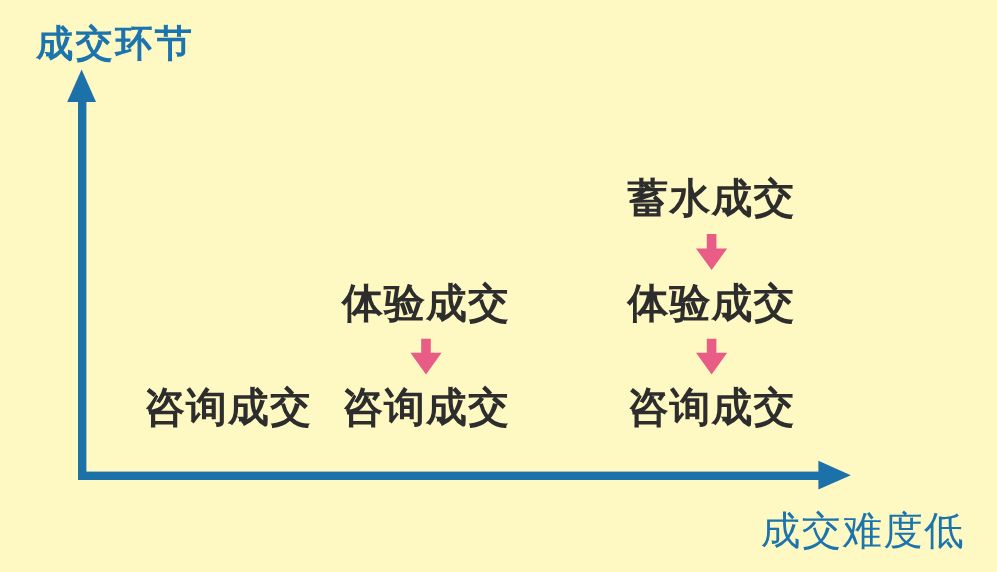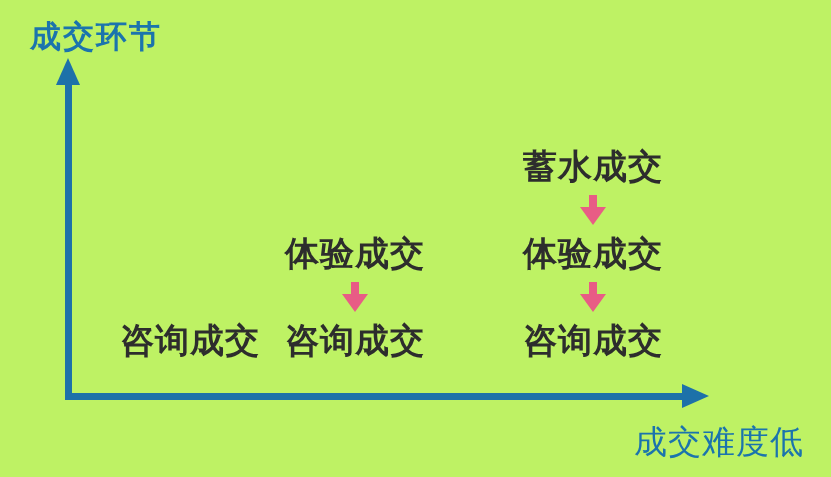--- a/index.html
+++ b/index.html
@@ -5,21 +5,21 @@
   html, body {
     margin: 0;
     padding: 0;
     background: #ffffff;
     font-family: "Liberation Sans", "DejaVu Sans", sans-serif;
   }
   .canvas {
     position: relative;
     width: 831px;
     height: 477px;
-    background: #bef264;
+    background: #fef9c3;
     overflow: hidden;
   }
 
   
   .y-axis-line {
     position: absolute;
     left: 65px;
     top: 82px;
     width: 7px;
     height: 318px;

